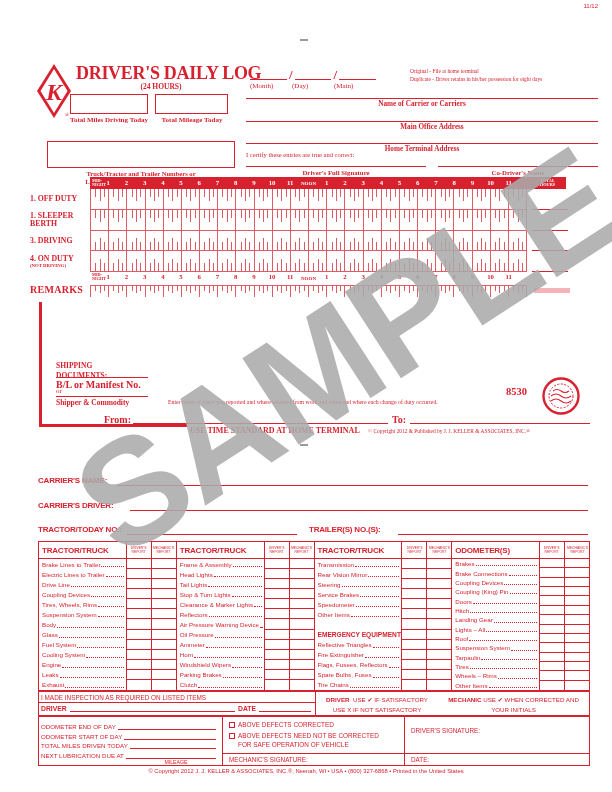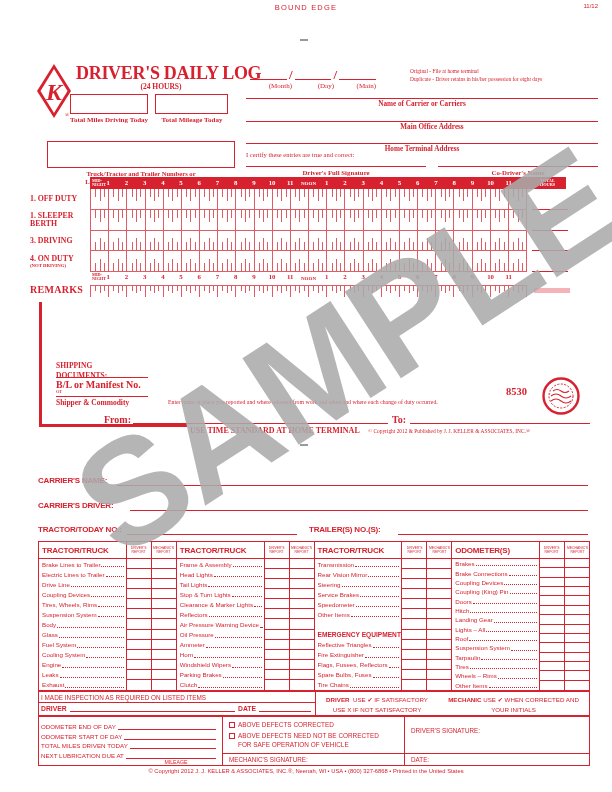--- a/index.html
+++ b/index.html
@@ -19,21 +19,21 @@
   .rule{position:absolute;border-bottom:1px solid var(--red);}
   .fold{position:absolute;width:8px;height:2px;background:var(--gray);}
 
   
   .main-title{position:absolute;left:76px;top:63px;font-size:18px;font-weight:800;letter-spacing:-0.3px;}
   .sub-title{position:absolute;left:76px;top:82px;width:170px;text-align:center;font-size:7.5px;font-weight:bold;}
   .date-block{position:absolute;left:250px;top:66px;width:126px;height:14px;display:flex;align-items:flex-end;}
   .dline{flex:1;border-bottom:1px solid var(--red);height:12px;}
   .slash{font-size:13px;line-height:.8;padding:0 2px;font-weight:bold;}
   .date-labels{position:absolute;left:250px;top:82px;width:126px;display:flex;font-size:7px;}
-  .date-labels span{flex:1;text-align:right;}
+  .date-labels span{flex:1;text-align:left;}
   .copies{position:absolute;left:410px;top:68px;font-size:5.4px;line-height:1.45;}
   .hbox{position:absolute;border:1px solid var(--red);}
   .boxlab{position:absolute;text-align:center;font-size:7px;font-weight:bold;}
   .linelab{position:absolute;text-align:center;font-size:7.2px;font-weight:bold;}
 
   
   .bar{position:absolute;left:90px;top:177px;width:476px;height:12px;background:var(--red);}
   .hours-band{position:absolute;left:0;top:0;width:437px;height:100%;}
   .hlabel{position:absolute;transform:translateX(-50%);line-height:1;}
   .hlabel.first{transform:none;white-space:pre-line;text-align:left;}
@@ -119,21 +119,20 @@
 
   .watermark{position:absolute;left:347px;top:352px;transform:translate(-50%,-50%) rotate(-33deg);
     font-size:150px;font-weight:bold;color:#ababab;opacity:.87;letter-spacing:-3px;white-space:nowrap;
     z-index:60;pointer-events:none;}
 </style>
 </head>
 <body>
 
 <div class="page">
 
-  <div class="abs tc" style="left:0;right:0;top:3px;font-size:7.5px;letter-spacing:1.2px;">BOUND EDGE</div>
   <div class="abs" style="right:14px;top:3px;font-size:6px;">11/12</div>
   <div class="fold" style="left:300px;top:39px;"></div>
   <div class="fold" style="left:300px;top:444px;"></div>
 
   <div class="serif">
 
     <svg class="abs" style="left:36px;top:63px;" width="36" height="56" viewBox="0 0 36 56">
       <polygon points="18,1 35,28 18,55 1,28" fill="#d7212e"></polygon>
       <polygon points="18,6 31.5,28 18,50 4.5,28" fill="#ffffff"></polygon>
       <text x="18" y="37" text-anchor="middle" font-size="24" font-weight="bold" font-style="italic" fill="#d7212e" font-family="Liberation Serif, serif">K</text>

